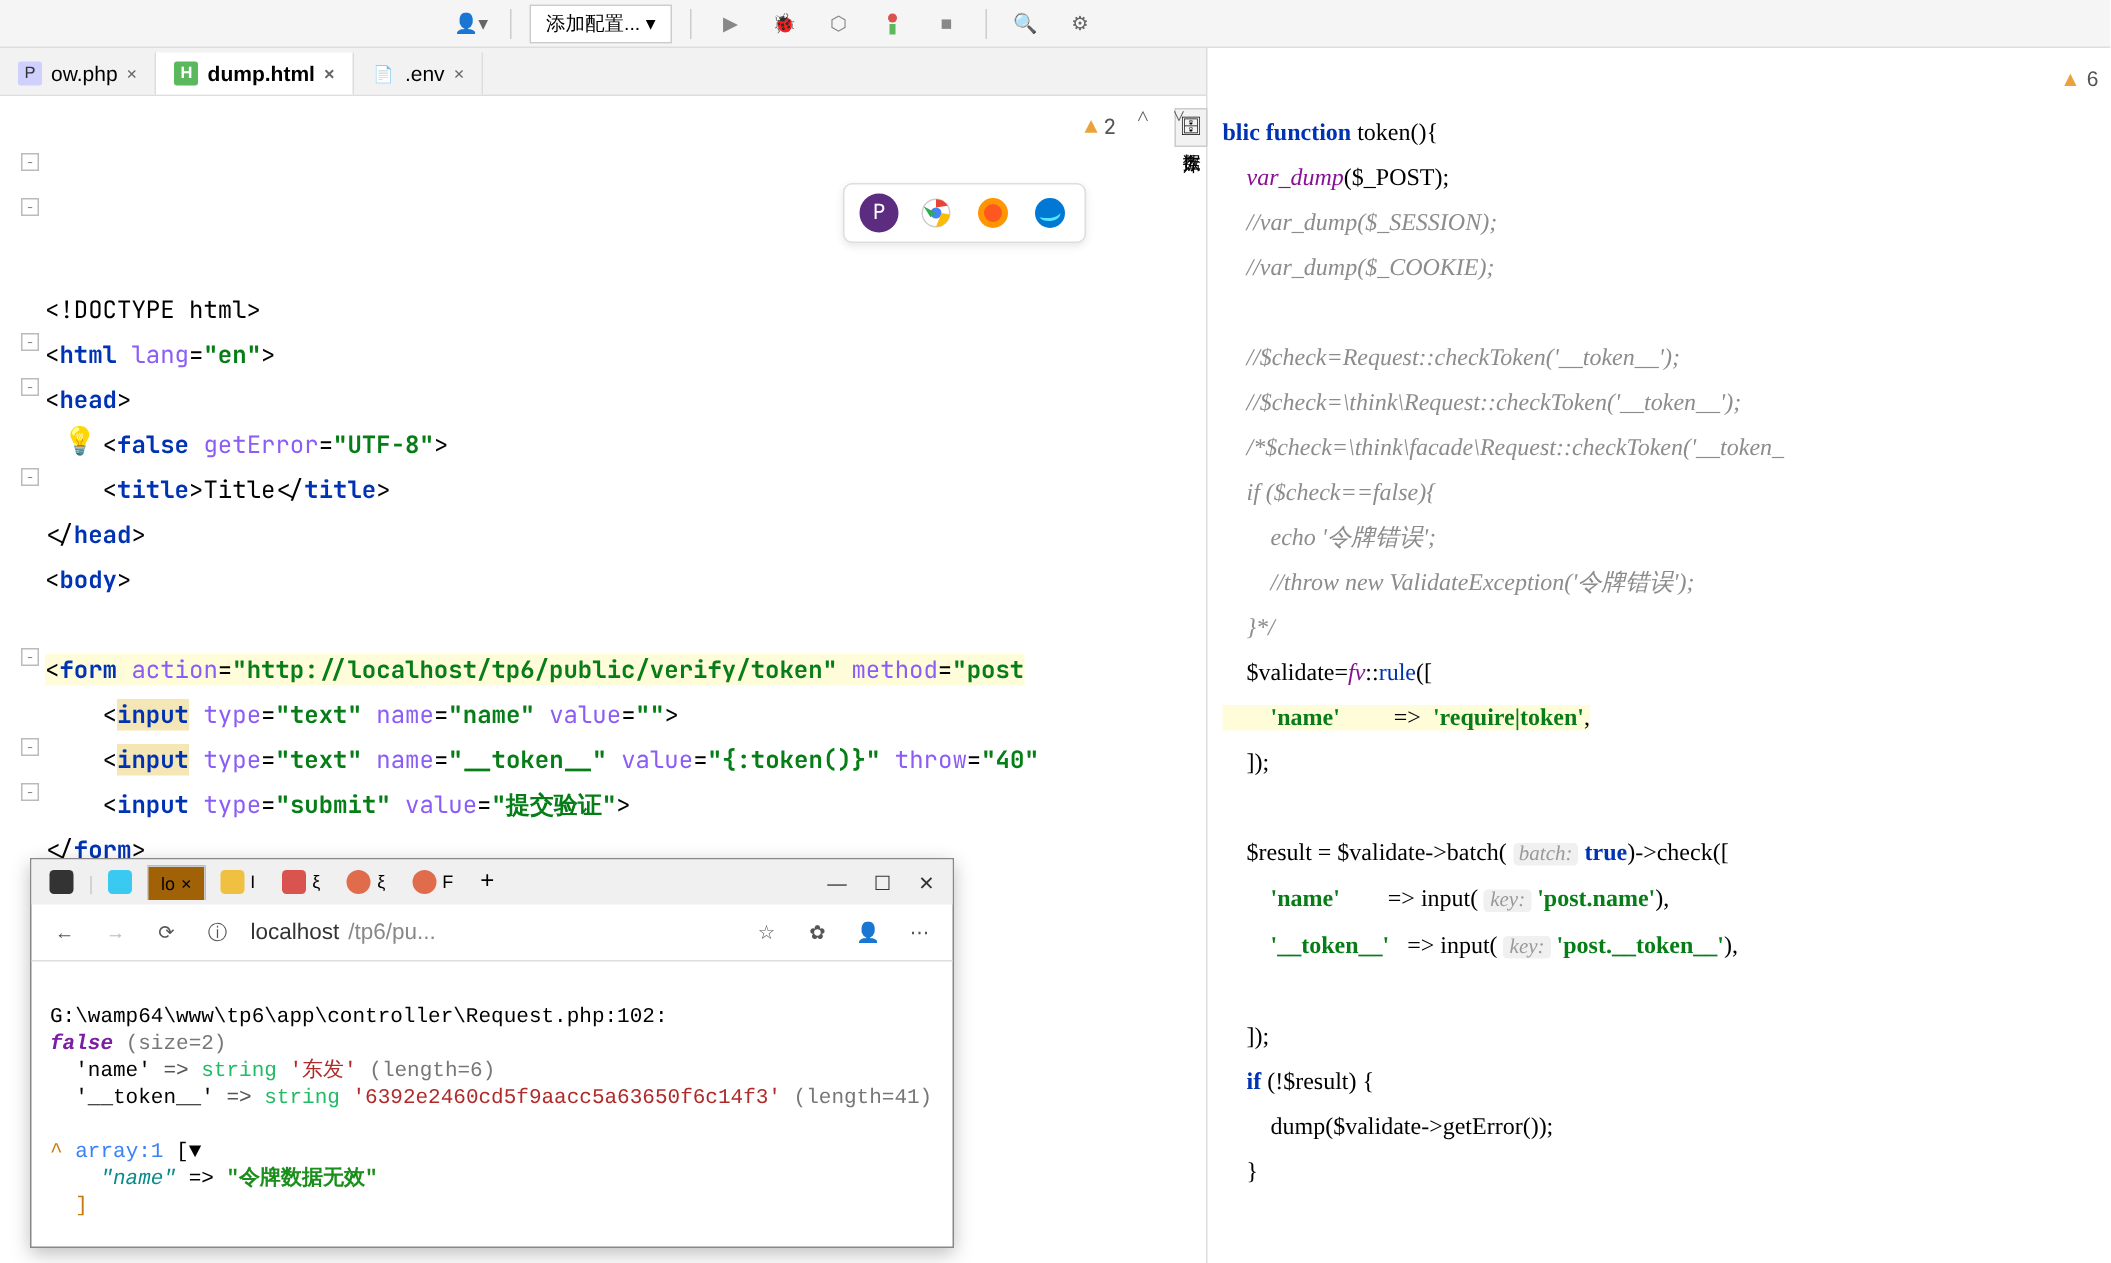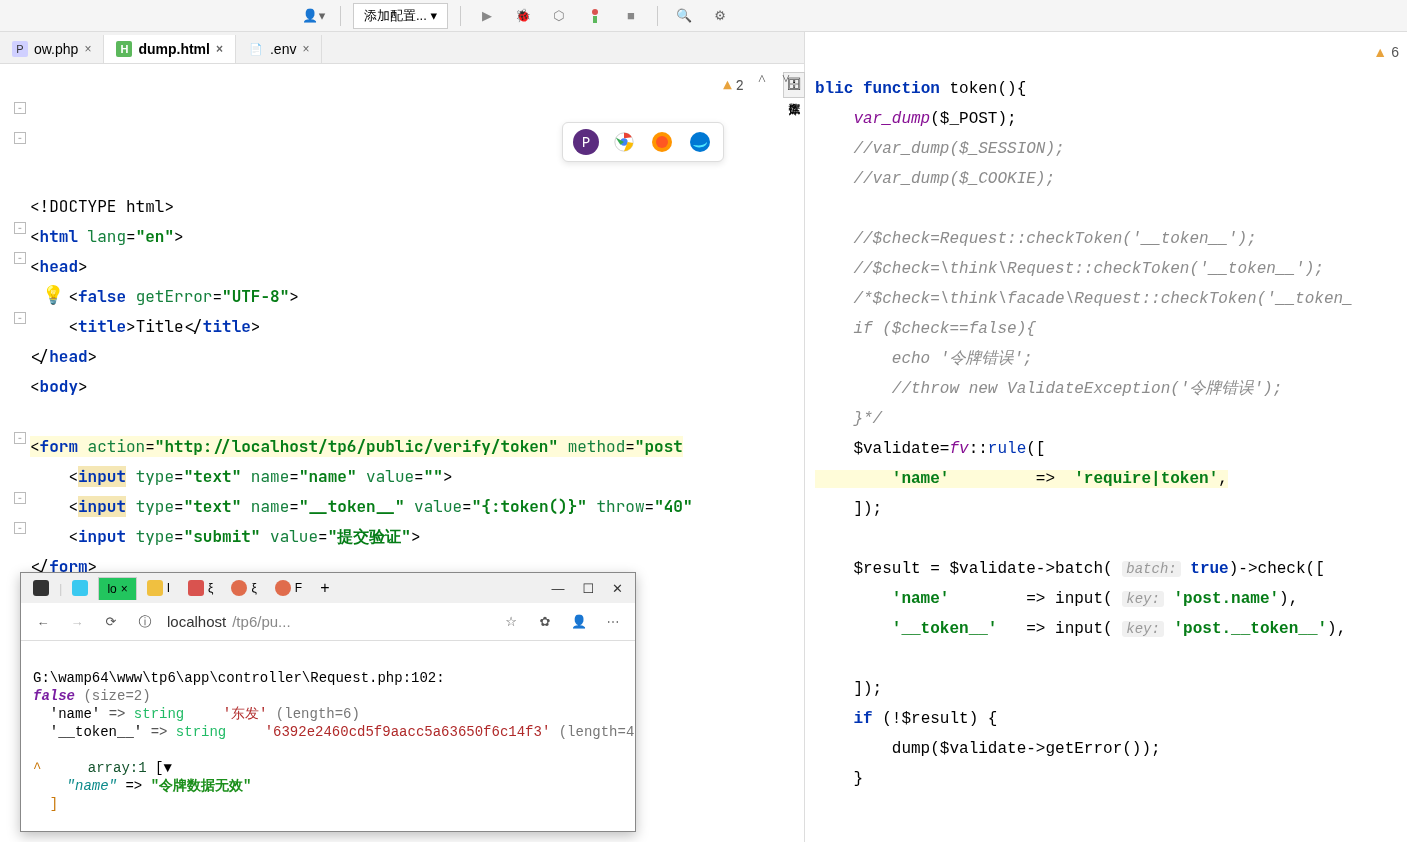--- a/index.html
+++ b/index.html
@@ -16,58 +16,58 @@
 .tab.active { background:#fff; font-weight:bold; }
 .tab-close { font-size:12px; color:#666; cursor:pointer; }
 .tab-icon { width:16px; height:16px; display:inline-flex; align-items:center; justify-content:center; font-size:11px; border-radius:2px; }
 .ic-php { background:#d0d0ff; color:#333; }
 .ic-html { background:#5cb85c; color:#fff; }
 .ic-env { color:#888; }
 .editor { flex:1; padding:8px 0 0 30px; font-family:"JetBrains Mono","Consolas",monospace; font-size:16px; line-height:30px; white-space:pre; overflow:hidden; position:relative; }
 .gutter-fold { position:absolute; left:14px; width:12px; height:12px; border:1px solid #bbb; font-size:9px; line-height:10px; text-align:center; color:#888; background:#fff; cursor:pointer; }
 .kw { color:#0033b3; font-weight:bold; }
 .tag { color:#0033b3; font-weight:bold; }
-.attr { color:#15803d; }
+.attr { color:#8b5cf6; }
 .str { color:#067d17; font-weight:bold; }
 .pun { color:#000; }
 .cmt { color:#8c8c8c; font-style:italic; }
 .var { color:#000; }
 .hl { background:#f5e7b5; }
 .hl-line { background:#fffcd9; }
 .bulb { position:absolute; left:42px; font-size:18px; }
 .warn-badge { position:absolute; top:6px; right:60px; display:flex; align-items:center; gap:4px; font-size:14px; color:#555; }
 .warn-tri { color:#e8a33d; }
 .nav-arrows { position:absolute; top:4px; right:8px; display:flex; gap:4px; }
 .nav-arr { width:20px; height:20px; display:flex; align-items:center; justify-content:center; color:#555; cursor:pointer; font-size:14px; }
 .float-icons { position:absolute; top:58px; right:80px; display:flex; gap:12px; background:#fff; padding:6px 10px; border:1px solid #ddd; border-radius:6px; box-shadow:0 2px 6px rgba(0,0,0,.1); }
 .fi { width:26px; height:26px; border-radius:50%; display:flex; align-items:center; justify-content:center; font-size:14px; }
 .right-warn { position:absolute; top:12px; right:8px; display:flex; align-items:center; gap:4px; font-size:14px; color:#555; }
 .db-tab { position:absolute; right:-1px; top:40px; width:22px; background:#f2f2f2; border:1px solid #ccc; padding:4px 2px; font-size:12px; display:flex; flex-direction:column; align-items:center; gap:2px; cursor:pointer; }
 .db-tab .vtxt { writing-mode:vertical-rl; }
-.right-editor { padding:12px 2px 0 10px; font-family:Liberation Mono, monospace; font-size:16px; line-height:30px; white-space:pre; overflow:hidden; }
+.right-editor { padding:12px 2px 0 10px; font-family:Liberation Serif, serif; font-size:16px; line-height:30px; white-space:pre; overflow:hidden; }
 .hint { color:#999; font-style:italic; background:#f0f0f0; padding:0 4px; border-radius:3px; font-size:14px; }
 .purple { color:#871094; font-style:italic; }
 .blue2 { color:#0033b3; }
 
 
 .browser { position:absolute; left:20px; top:572px; width:616px; height:260px; background:#fff; border:1px solid #888; box-shadow:0 4px 12px rgba(0,0,0,.25); display:flex; flex-direction:column; }
 .br-title { height:30px; background:#f0f0f0; display:flex; align-items:center; justify-content:space-between; padding:0 4px; }
 .br-tabs { display:flex; align-items:center; gap:2px; }
 .br-tab { padding:4px 8px; font-size:12px; display:flex; align-items:center; gap:4px; cursor:pointer; }
 .br-tab-ic { width:16px; height:16px; border-radius:3px; display:inline-block; }
-.br-tab.act { background:#22c55e; border:1px solid #ccc; border-bottom:none; }
+.br-tab.act { background:#a16207; border:1px solid #ccc; border-bottom:none; }
 .br-win { display:flex; gap:18px; padding-right:8px; }
 .br-win span { cursor:pointer; font-size:13px; color:#333; }
 .br-addr { height:38px; display:flex; align-items:center; gap:10px; padding:0 10px; border-bottom:1px solid #ddd; }
 .br-nav { width:24px; height:24px; display:flex; align-items:center; justify-content:center; color:#555; cursor:pointer; }
 .br-url { flex:0 0 auto; display:flex; align-items:center; gap:6px; font-size:15px; color:#333; }
 .br-url .gray { color:#888; }
 .br-body { flex:1; padding:10px 12px; font-family:"Consolas","Courier New",monospace; font-size:14px; line-height:18px; white-space:pre; overflow:auto; }
-.arr-red { color:#b02a2a;margin-left:30px; }
-.arr-blue { color:#14532d;margin-left:38px; }
+.arr-red { color:#b02a2a; }
+.arr-blue { color:#3b82f6; }
 .arr-green { color:#1b8f1b; }
 .arr-orange { color:#c9780a; }
 .arr-purple { color:#7a1fa2; font-style:italic; }
 .arr-gray { color:#777; }
 .arr-teal { color:#0b8a8a; font-style:italic; }
 .arr-chev { color:#555; }
 </style>
 </head>
 <body>
 

